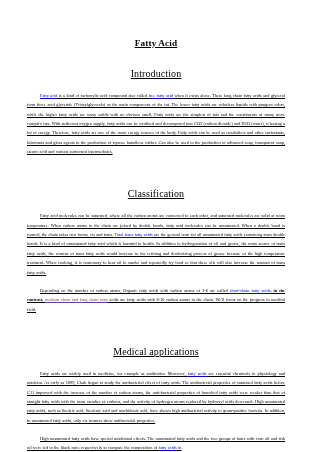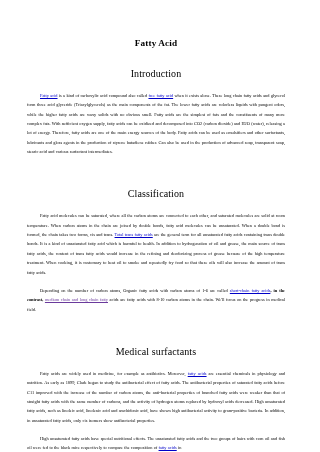--- a/index.html
+++ b/index.html
@@ -13,20 +13,21 @@
     overflow: hidden;
     font-family: "Liberation Serif", "DejaVu Serif", serif;
     color: #000000;
   }
   .page {
     width: 320px;
     height: 452px;
     box-sizing: border-box;
     padding: 38px 35px 0 27px;
     background: #ffffff;
+    text-decoration: underline;
   }
   .doc-title {
     text-align: center;
     font-weight: bold;
     font-size: 9.2px;
     line-height: 1.2;
     letter-spacing: 0.15px;
     margin: 0 0 19px 0;
   }
   .section-heading {
@@ -71,18 +72,18 @@
 
   <div class="doc-title">Fatty Acid</div>
 
   <div>
 
   <div class="section-heading">Introduction</div>
       <p class="body-text"><a class="doclink" href="#">Fatty acid</a><span> is a kind of carboxylic acid compound also called </span><a class="doclink" href="#">free fatty acid</a><span> when it exists alone. These long chain fatty acids and glycerol form three acid glyceride (Triacylglycerols) as the main components of the fat. The lower fatty acids are colorless liquids with pungent odors, while the higher fatty acids are waxy solids with no obvious smell. Fatty acids are the simplest of fats and the constituents of many more complex fats. With sufficient oxygen supply, fatty acids can be oxidized and decomposed into CO2 (carbon dioxide) and H2O (water), releasing a lot of energy. Therefore, fatty acids are one of the main energy sources of the body. Fatty acids can be used as emulsifiers and other surfactants, lubricants and gloss agents in the production of styrene butadiene rubber. Can also be used in the production of advanced soap, transparent soap, stearic acid and various surfactant intermediates.</span></p>
       <div class="section-heading spaced-top">Classification</div>
       <p class="body-text"><span>Fatty acid molecules can be saturated, where all the carbon atoms are connected to each other, and saturated molecules are solid at room temperature. When carbon atoms in the chain are joined by double bonds, fatty acid molecules can be unsaturated. When a double bond is formed, the chain takes two forms, cis and trans. </span><a class="doclink" href="#">Total trans fatty acids</a><span> are the general term for all unsaturated fatty acids containing trans double bonds. It is a kind of unsaturated fatty acid which is harmful to health. In addition to hydrogenation of oil and grease, the main source of trans fatty acids, the content of trans fatty acids would increase in the refining and deodorizing process of grease because of the high temperature treatment. When cooking, it is customary to heat oil to smoke and repeatedly fry food so that these oils will also increase the amount of trans fatty acids.</span></p>
       <p class="body-text"><span>Depending on the number of carbon atoms, Organic fatty acids with carbon atoms of 1-6 are called </span><a class="doclink" href="#">short-chain fatty acids</a><b class="strong">, in the contrast, </b><a class="doclink visited" href="#">medium chain and long chain fatty</a><span> acids are fatty acids with 8-10 carbon atoms in the chain. We'll focus on the progress in medical field.</span></p>
-      <div class="section-heading spaced-top">Medical surfactants</div>
+      <div class="section-heading spaced-top">Medical applications</div>
       <p class="body-text"><span>Fatty acids are widely used in medicine, for example as antibiotics. Moreover, </span><a class="doclink" href="#">fatty acids</a><span> are essential chemicals in physiology and nutrition. As early as 1899, Clark began to study the antibacterial effect of fatty acids. The antibacterial properties of saturated fatty acids before C11 improved with the increase of the number of carbon atoms, the anti-bacterial properties of branched fatty acids were weaker than that of straight fatty acids with the same number of carbons, and the activity of hydrogen atoms replaced by hydroxyl acids decreased. High unsaturated fatty acids, such as linoleic acid, linolenic acid and arachidonic acid, have shown high antibacterial activity to gram-positive bacteria. In addition, in unsaturated fatty acids, only cis isomers show antibacterial properties.</span></p>
       <p class="body-text"><span>High unsaturated fatty acids have special nutritional effects. The unsaturated fatty acids and the two groups of hairs with corn oil and fish oil were fed to the black mice respectively to compare the composition of </span><a class="doclink" href="#">fatty acids</a><span> in</span></p>
     </div>
 
 </div>
 
 </body></html>

